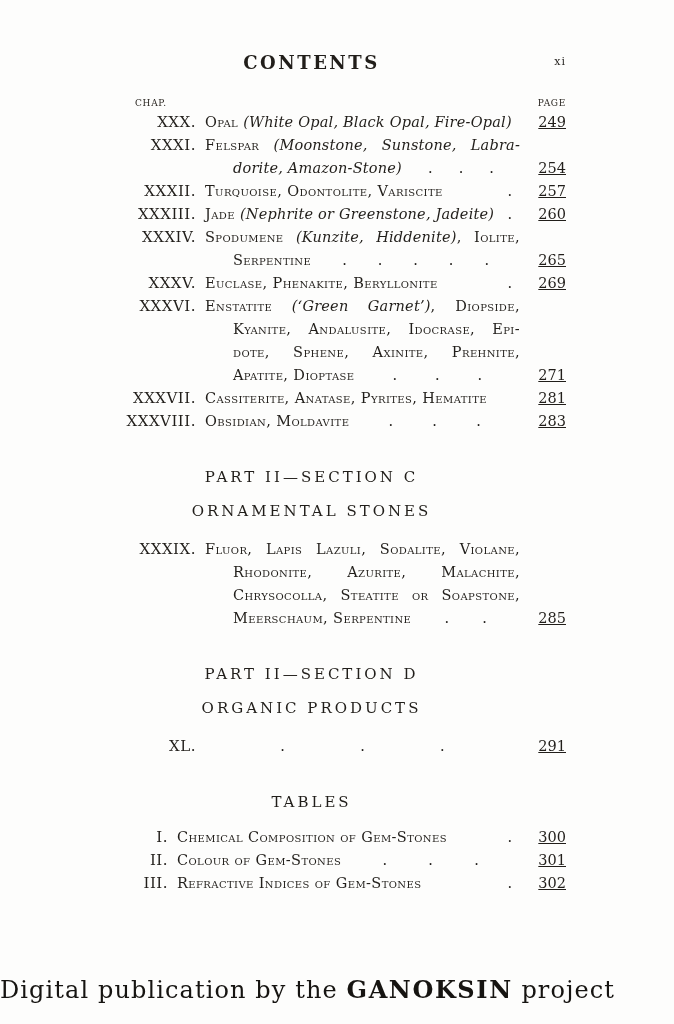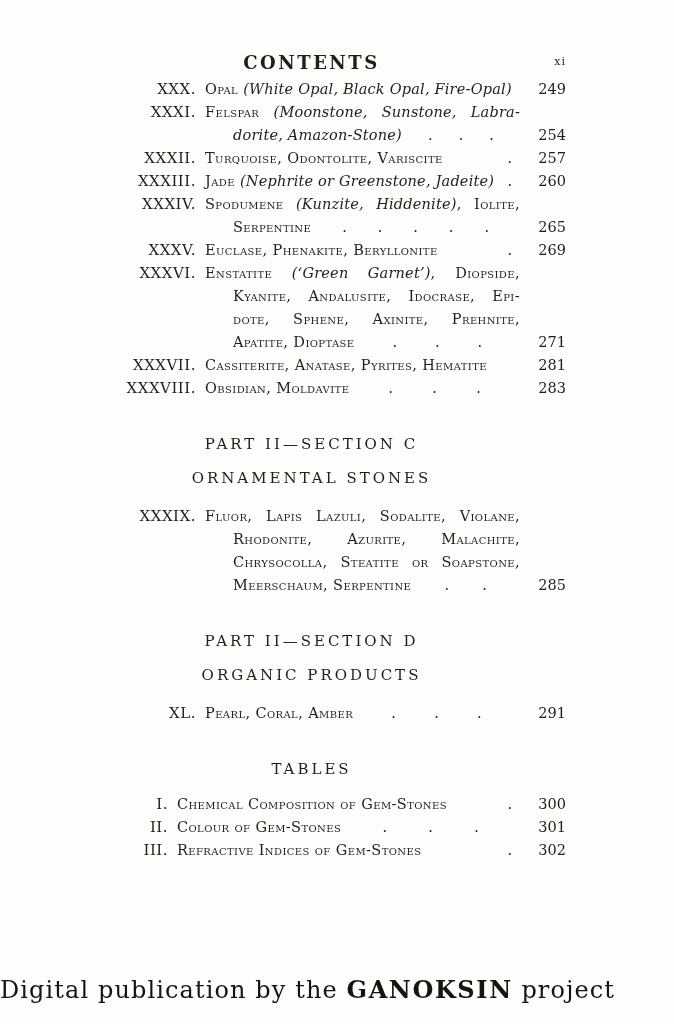--- a/index.html
+++ b/index.html
@@ -21,21 +21,21 @@
   .sec-head,.sec-subhead{text-align:center;font-size:15px;letter-spacing:3px;line-height:21px;}
   .sec-head{margin-top:34px;}
   .sec-subhead{margin-top:13px;margin-bottom:16px;}
   .sec-tables .sec-head{margin-bottom:13px;}
   
   .entry{display:flex;align-items:flex-end;font-size:14.5px;line-height:23px;}
   .num{flex:0 0 148px;box-sizing:border-box;text-align:right;padding-right:9px;
     align-self:flex-start;font-size:15px;letter-spacing:0.5px;}
   .sec-tables .num{flex-basis:120px;}
   .body{flex:1 1 auto;min-width:0;}
-  .pg{flex:0 0 46px;text-align:right;font-size:14.5px;}
+  .pg{flex:0 0 46px;text-align:right;font-size:14.5px;text-decoration:underline;}
   .line.j{text-align:justify;text-align-last:justify;}
   .line.cont{padding-left:28px;}
   .line.last{display:flex;align-items:baseline;}
   .line.last .txt{white-space:nowrap;}
   .dots{flex:1 1 auto;display:flex;justify-content:space-evenly;align-items:baseline;min-width:8px;}
   .dots.one{justify-content:flex-end;padding-right:8px;}
   .seg-smallcaps{font-variant:small-caps;letter-spacing:0.4px;}
   .seg-italic{font-style:italic;letter-spacing:0.2px;}
   
   .footer{position:absolute;left:0;right:0;bottom:20px;text-align:left;
@@ -46,20 +46,24 @@
 <body>
 
 <div class="sheet">
   <div class="content">
 
     <div class="hdr">
       <h1>CONTENTS</h1>
       <span class="folio">xi</span>
     </div>
 
+    <div class="col-heads">
+      <span class="chap">CHAP.</span>
+      <span class="page">PAGE</span>
+    </div>
 
     <main id="toc">
         <section class="toc-section sec-gemstones">
           <div class="entry">
             <span class="num">XXX.</span>
             <div class="body">
               <div class="line last">
                 <span class="txt"><span class="seg-smallcaps">Opal </span><span class="seg-italic">(White Opal, Black Opal, Fire-Opal)</span></span>
                 <span class="dots"></span>
               </div>
@@ -196,21 +200,20 @@
             <span class="pg">285</span>
           </div>
         </section>
         <section class="toc-section sec-organic">
           <div class="sec-head">PART II—SECTION D</div>
           <div class="sec-subhead">ORGANIC PRODUCTS</div>
           <div class="entry">
             <span class="num">XL.</span>
             <div class="body">
               <div class="line last">
-                <span class="txt"><span class="seg-smallcaps">Pearl, Coral, Amber</span></span>
                 <span class="dots">
                   <span>.</span>
                   <span>.</span>
                   <span>.</span>
                 </span>
               </div>
             </div>
             <span class="pg">291</span>
           </div>
         </section>

